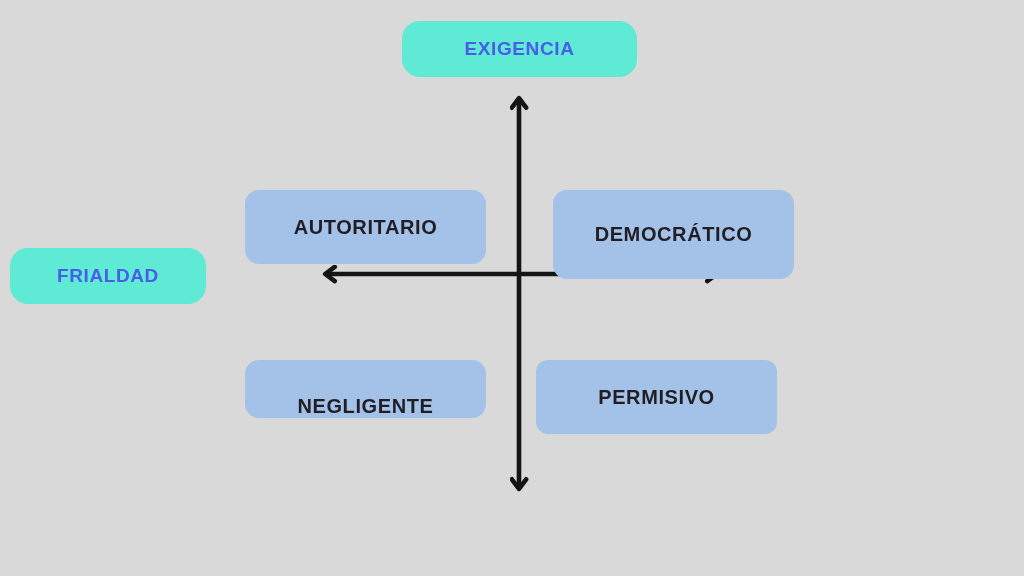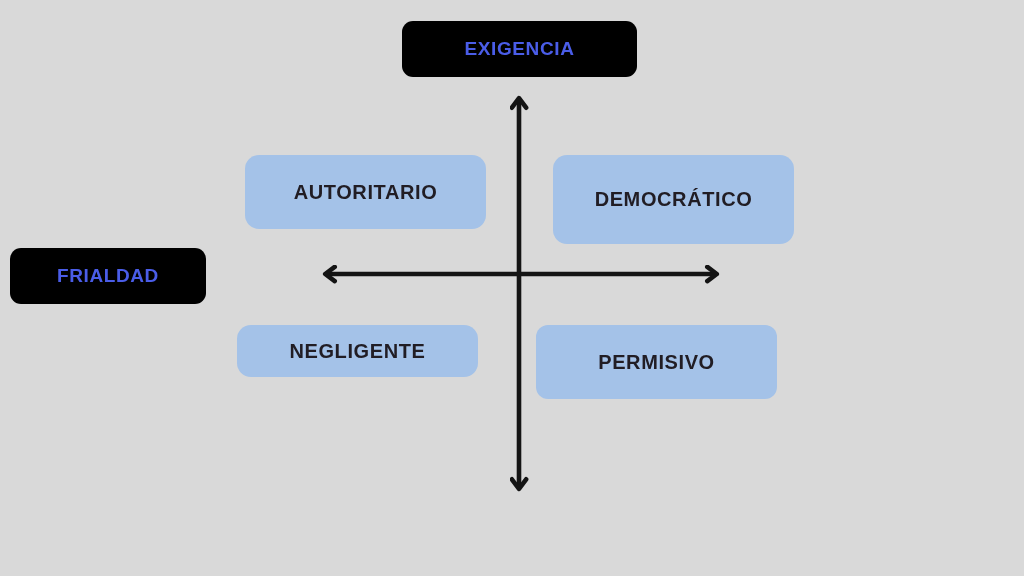--- a/index.html
+++ b/index.html
@@ -29,40 +29,41 @@
     display: flex;
     align-items: center;
     justify-content: center;
     text-align: center;
     font-weight: bold;
     letter-spacing: 0.6px;
     font-size: 19px;
     box-sizing: border-box;
   }
   .dark-box {
-    background: #000000;
+    background: #5eead4;
     color: #4a5de8;
-    border-radius: 11px;
+    border-radius: 18px;
     text-align: center;
   }
   .light-box {
     background: #a4c2e8;
     color: #211d24;
     border-radius: 14px;
     font-size: 20px;
+    margin-top: 35px;
   }
   
   .pos-top        { left: 402px; top: 21px;  width: 235px; height: 56px; }
   .pos-bottom     { left: 403px; top: 505px; width: 233px; height: 56px; }
   .pos-left       { left: 10px;  top: 248px; width: 196px; height: 56px; }
   .pos-right      { left: 781px; top: 248px; width: 232px; height: 56px; }
   
   .pos-tl { left: 245px; top: 155px; width: 241px; height: 74px; }
   .pos-tr { left: 553px; top: 155px; width: 241px; height: 89px; }
-  .pos-bl { left: 237px; top: 325px; width: 241px; height: 52px; }
+  .pos-bl { left: 245px; top: 325px; width: 241px; height: 58px; align-items: flex-end; }
   .pos-br { left: 536px; top: 325px; width: 241px; height: 74px; border-radius: 12px; }
 </style>
 </head>
 <body>
 
 <div class="canvas">
 
   <svg class="arrow-layer" viewBox="0 0 1024 576" xmlns="http://www.w3.org/2000/svg">
     <defs>
       <marker id="chev" viewBox="0 0 12 12" refX="8.5" refY="6" markerWidth="19" markerHeight="19" markerUnits="userSpaceOnUse" orient="auto-start-reverse">

